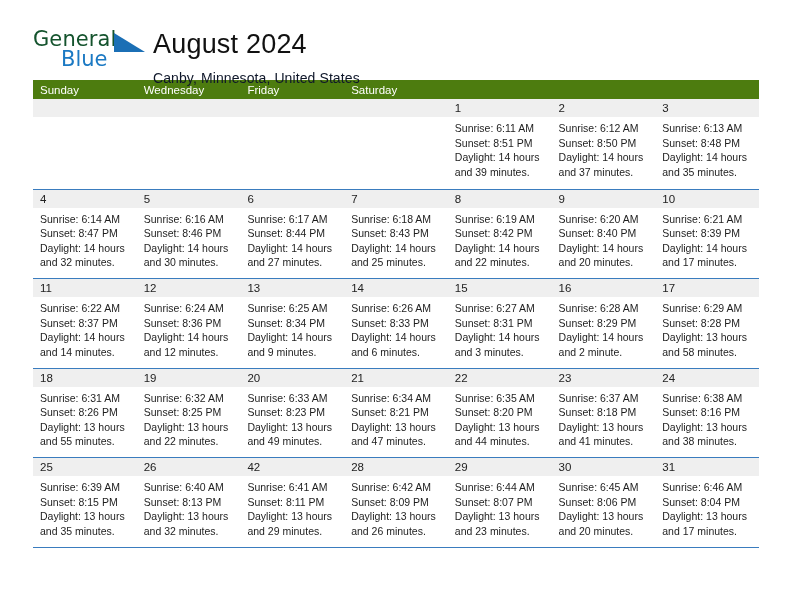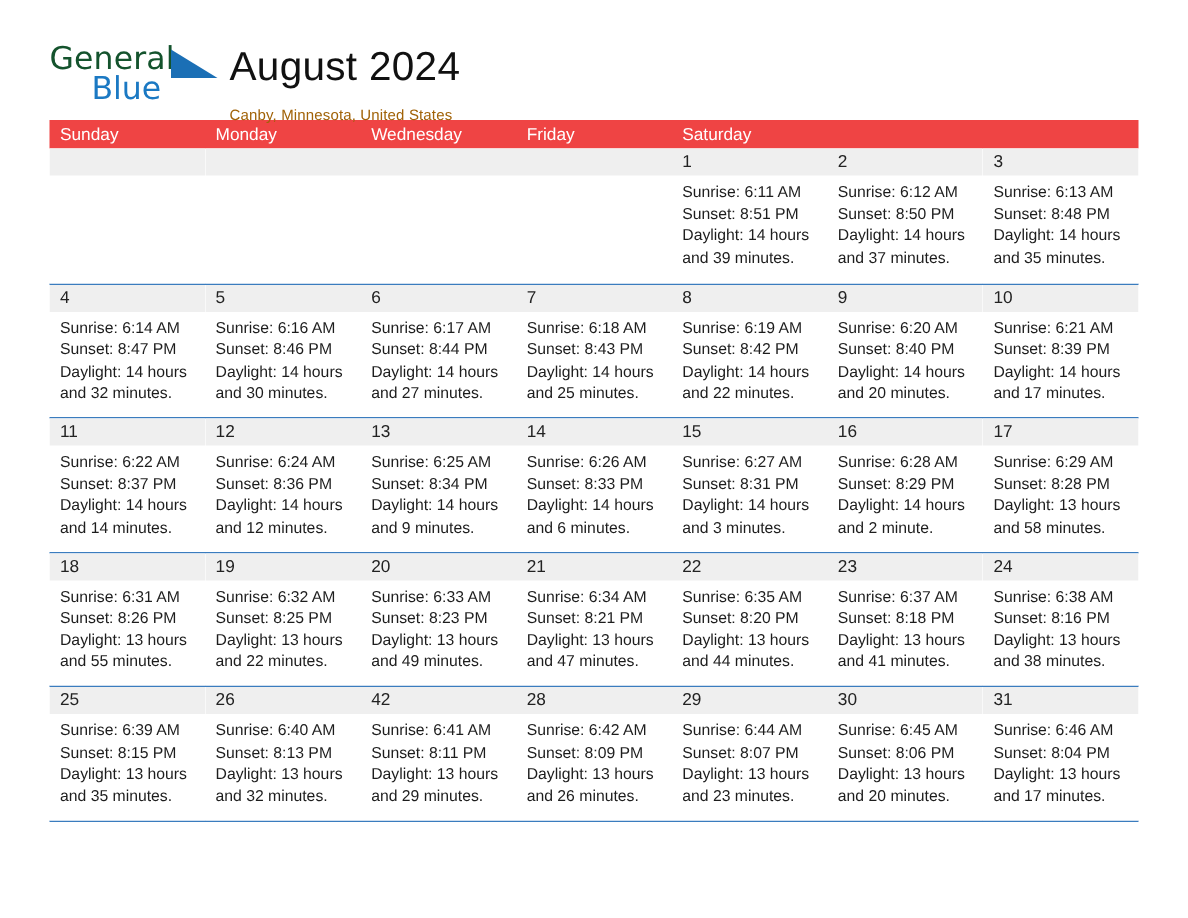--- a/index.html
+++ b/index.html
@@ -68,36 +68,36 @@
     padding-top: 1px;
   }
   .cal-title {
     font-size: 27px;
     font-weight: normal;
     color: #111111;
     line-height: 32px;
     letter-spacing: 0.2px;
   }
   .cal-subtitle {
-    font-size: 10px;
-    color: #a16207;
+    font-size: 14px;
+    color: #0f172a;
     line-height: 20px;
     margin-top: 8px;
     letter-spacing: 0.1px;
   }
 
   
   .calendar {
     width: 726px;
     margin-top: 6px;
   }
   .weekhead {
     display: grid;
     grid-template-columns: repeat(7, 1fr);
-    background: #ef4444;
+    background: #4d7c0f;
   }
   .weekhead .wh-cell {
     color: #ffffff;
     font-size: 11.5px;
     line-height: 19px;
     padding: 1px 0 1px 7px;
     height: 19px;
     white-space: nowrap;
     overflow: hidden;
   }
@@ -155,21 +155,20 @@
     <div class="titlewrap">
       <div class="cal-title">August 2024</div>
       <div class="cal-subtitle">Canby, Minnesota, United States</div>
     </div>
 
   </div>
 
   <div class="calendar">
     <div class="weekhead" id="weekhead">
         <div class="wh-cell">Sunday</div>
-        <div class="wh-cell">Monday</div>
         <div class="wh-cell">Wednesday</div>
         <div class="wh-cell">Friday</div>
         <div class="wh-cell">Saturday</div>
       </div>
     <div id="weeks">
         <div class="week first">
           <div class="daycell empty">
             <div class="daynum"></div>
             <div class="lines"></div>
           </div>

